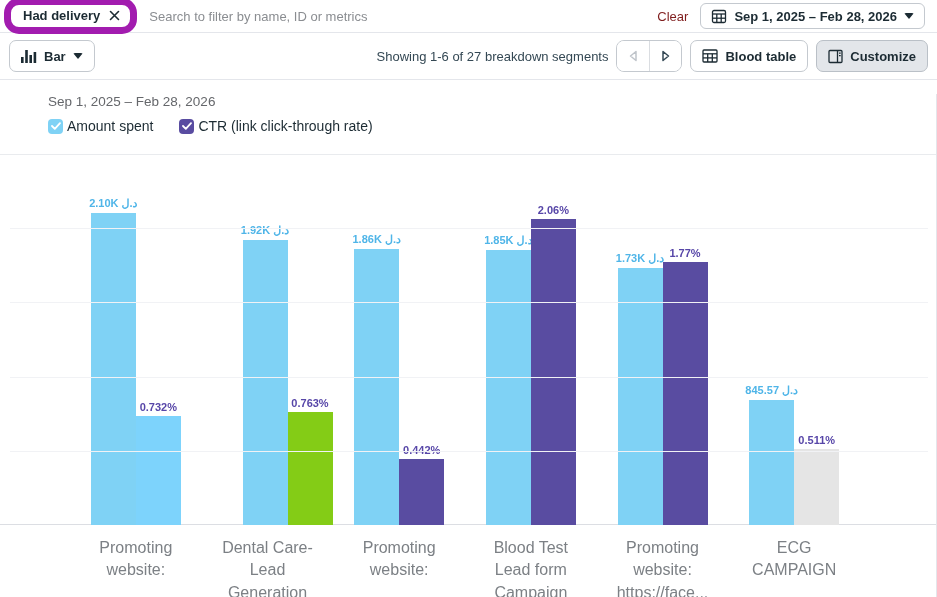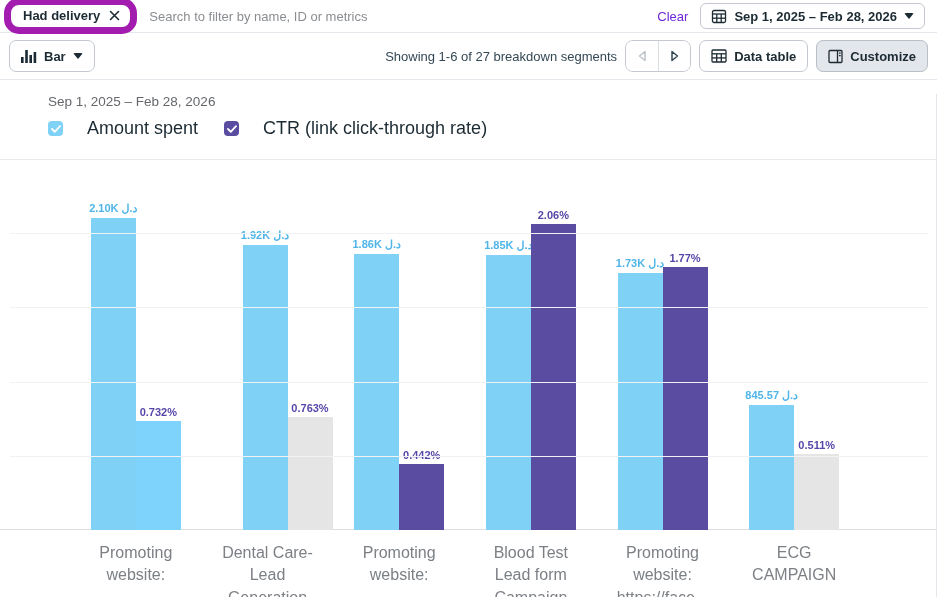--- a/index.html
+++ b/index.html
@@ -22,21 +22,21 @@
     padding: 3px 10px 4px 12px; background: #fff;
     font-size: 13px; font-weight: bold; color: #1C2B33; cursor: pointer;
     flex: 0 0 auto;
   }
   .chip .x { display: flex; align-items: center; cursor: pointer; }
   .search-input {
     flex: 1; border: none; outline: none; font-size: 13px;
     font-family: "Liberation Sans", sans-serif; color: #1C2B33; min-width: 100px;
   }
   .search-input::placeholder { color: #8A8D91; }
-  .clear-btn { font-size: 13px; color: #6d28d9; cursor: pointer; flex: 0 0 auto; }
+  .clear-btn { font-size: 13px; color: #7f1d1d; cursor: pointer; flex: 0 0 auto; }
   .date-btn {
     display: flex; align-items: center; gap: 7px;
     border: 1px solid #C4C9CF; border-radius: 6px; background: #fff;
     padding: 4px 10px; font-size: 13px; font-weight: bold; color: #1C2B33;
     cursor: pointer; flex: 0 0 auto; font-family: "Liberation Sans", sans-serif;
   }
   .caret-down {
     width: 0; height: 0; border-left: 5px solid transparent;
     border-right: 5px solid transparent; border-top: 6px solid #1C2B33;
     border-radius: 2px;
@@ -60,21 +60,21 @@
   }
   .pager .pg {
     width: 32px; display: flex; align-items: center; justify-content: center;
     cursor: pointer; background: #fff; border: none;
   }
   .pager .pg + .pg { border-left: 1px solid #DADDE1; }
   
   .chart-panel { position: relative; height: 517px; border-right: 1px solid #E4E6EB; }
   .chart-date { margin: 14px 0 9px 48px; font-size: 13.5px; color: #65676B; }
   .legend { display: flex; align-items: center; gap: 26px; margin-left: 48px; }
-  .legend-item { display: flex; align-items: center; gap: 24px; font-size: 18px; color: #1C2B33; cursor: pointer; }
+  .legend-item { display: flex; align-items: center; gap: 4px; font-size: 14px; color: #1C2B33; cursor: pointer; }
   .legend-box {
     width: 15px; height: 15px; border-radius: 4px;
     display: flex; align-items: center; justify-content: center;
   }
   
   .plot { position: relative; height: 371px; margin-top: 20px; }
   .gridline { position: absolute; left: 10px; right: 8px; height: 1px; background: #F1F2F5; }
   .gridline.top { left: 0; right: 0; background: #E9EBEE; }
   .baseline { position: absolute; left: 0; right: 0; bottom: 0; height: 1px; background: #DCDEE3; }
   .groups { position: absolute; left: 70px; right: 76px; top: 0; bottom: 0; display: flex; }
@@ -150,21 +150,21 @@
   <button class="tool-btn">
     <span>
       <svg width="16" height="14" viewBox="0 0 16 14" fill="none" stroke="#1C2B33" stroke-width="1.3">
         <rect x="1" y="1" width="14" height="12" rx="1"></rect>
         <line x1="1" y1="4.8" x2="15" y2="4.8"></line>
           <line x1="1" y1="8.9" x2="15" y2="8.9"></line>
         <line x1="5.7" y1="4.8" x2="5.7" y2="13"></line>
           <line x1="10.3" y1="4.8" x2="10.3" y2="13"></line>
       </svg>
     </span>
-    <span>Data table</span>
+    <span>Blood table</span>
   </button>
 
   <button class="tool-btn active">
     <span>
       <svg width="15" height="15" viewBox="0 0 15 15" fill="none" stroke="#1C2B33" stroke-width="1.3">
         <rect x="1" y="1.5" width="13" height="12" rx="1"></rect>
         <line x1="9.5" y1="1.5" x2="9.5" y2="13.5"></line>
         <line x1="11" y1="4.2" x2="12.7" y2="4.2"></line>
           <line x1="11" y1="6.6" x2="12.7" y2="6.6"></line>
       </svg>
@@ -201,21 +201,21 @@
             <div class="bar-label" style="color: rgb(79, 181, 232);">2.10K د.ل</div>
           </div>
           <div class="bar" style="background: #7dd3fc; height: 29.28%;">
             <div class="bar-label" style="color: rgb(87, 70, 168);">0.732%</div>
           </div>
         </div>
         <div class="bar-group">
           <div class="bar" style="background: rgb(127, 210, 245); height: 76.8%; margin-left: 40px;">
             <div class="bar-label" style="color: rgb(79, 181, 232);">1.92K د.ل</div>
           </div>
-          <div class="bar" style="background: #e5e5e5; height: 30.52%;">
+          <div class="bar" style="background: #84cc16; height: 30.52%;">
             <div class="bar-label" style="color: rgb(87, 70, 168);">0.763%</div>
           </div>
         </div>
         <div class="bar-group">
           <div class="bar" style="background: rgb(127, 210, 245); height: 74.4%;">
             <div class="bar-label" style="color: rgb(79, 181, 232);">1.86K د.ل</div>
           </div>
           <div class="bar" style="background: rgb(89, 76, 161); height: 17.68%;">
             <div class="bar-label" style="color: rgb(87, 70, 168);">0.442%</div>
           </div>

